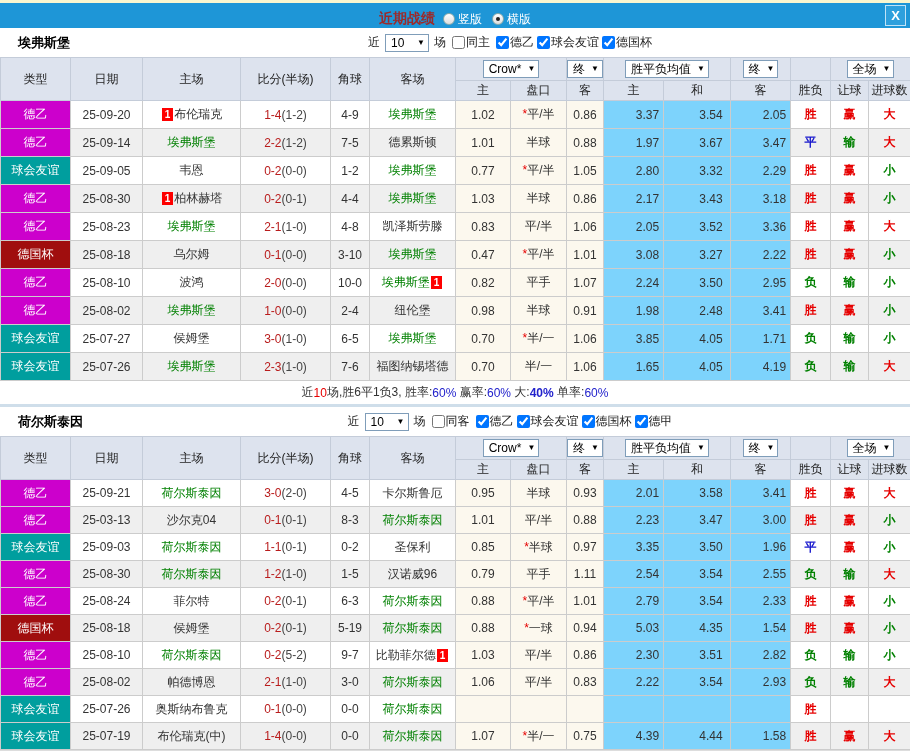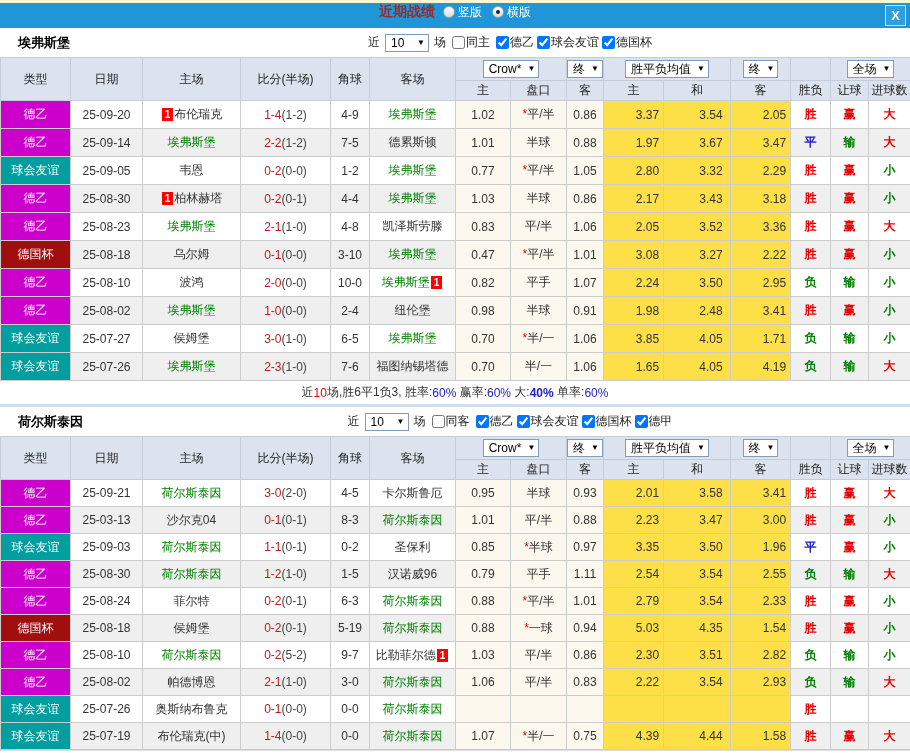--- a/index.html
+++ b/index.html
@@ -1,21 +1,21 @@
 <!DOCTYPE html>
 <html><head>
 <meta charset="utf-8">
 <style>
   * { box-sizing: border-box; }
   body { margin:0; background:#fff; font-family:"Liberation Sans","DejaVu Sans",sans-serif; width:910px; }
   .app { width:910px; border-bottom:1px solid #ddd; }
   .top-strip { height:3px; background:#faf6cf; }
 
   
-  .titlebar { height:25px; background:#1e96d7; position:relative; display:flex; align-items:flex-start; justify-content:center; }
+  .titlebar { height:25px; background:#1e96d7; position:relative; display:flex; align-items:flex-end; justify-content:center; }
   .tb-center { display:flex; align-items:center; gap:8px; }
   .title { color:#9c2a2a; font-weight:bold; font-size:14px; }
   .layout-radios { display:flex; align-items:center; gap:10px; }
   .radio { display:inline-flex; align-items:center; gap:3px; color:#fff; font-size:12px; cursor:pointer; }
   .radio-dot { width:12px; height:12px; border-radius:50%; background:linear-gradient(#fff,#dcdcdc); border:1px solid #8aa; display:inline-block; position:relative; }
   .radio-dot.checked::after { content:""; position:absolute; left:3px; top:3px; width:4px; height:4px; background:#222; border-radius:50%; }
   .close { position:absolute; right:4px; top:2px; width:21px; height:21px; background:#2ea0dd; border:1px solid #bfe3f7; color:#fff; font-weight:bold; font-size:13px; line-height:17px; text-align:center; cursor:pointer; padding:0; }
 
   
   .section { background:#fff; }
@@ -35,21 +35,21 @@
   table.stats { border-collapse:collapse; width:910px; table-layout:fixed; }
   th, td { border:1px solid #ccc; text-align:center; overflow:hidden; white-space:nowrap; padding:0; }
   thead th { background:#dde3ee; border-color:#c4ccd9; font-weight:normal; font-size:12px; color:#222; }
   .hgroup th { height:23px; }
   .hsub th { height:20px; }
   .ddwrap { display:flex; justify-content:center; align-items:center; gap:6px; }
   tbody td { height:28px; font-size:12px; color:#333; background:#fff; }
   .section-1 tbody td { height:27px; }
   tbody tr:nth-child(even) td:not(.odds):not(.mean) { background:#efefef; }
   tbody td.odds { background:#fcf8ee; }
-  tbody td.mean { background:#fde047;padding-left:28px; }
+  tbody td.mean { background:#7dd3fc;padding-left:28px; }
   td.type { color:#fff; }
   .green { color:#008000; }
   .ft { color:#b91c1c; }
   .ht { color:#444; }
   .card { display:inline-block; background:#fe0000; color:#fff; font-size:10px; font-weight:bold; line-height:13px; padding:0 3px; margin:0 1px; }
   .star { color:#e60000; }
   td.res { font-weight:bold; }
 
   
   .summary { height:23px; display:flex; align-items:center; justify-content:center; font-size:12px; color:#333; }

